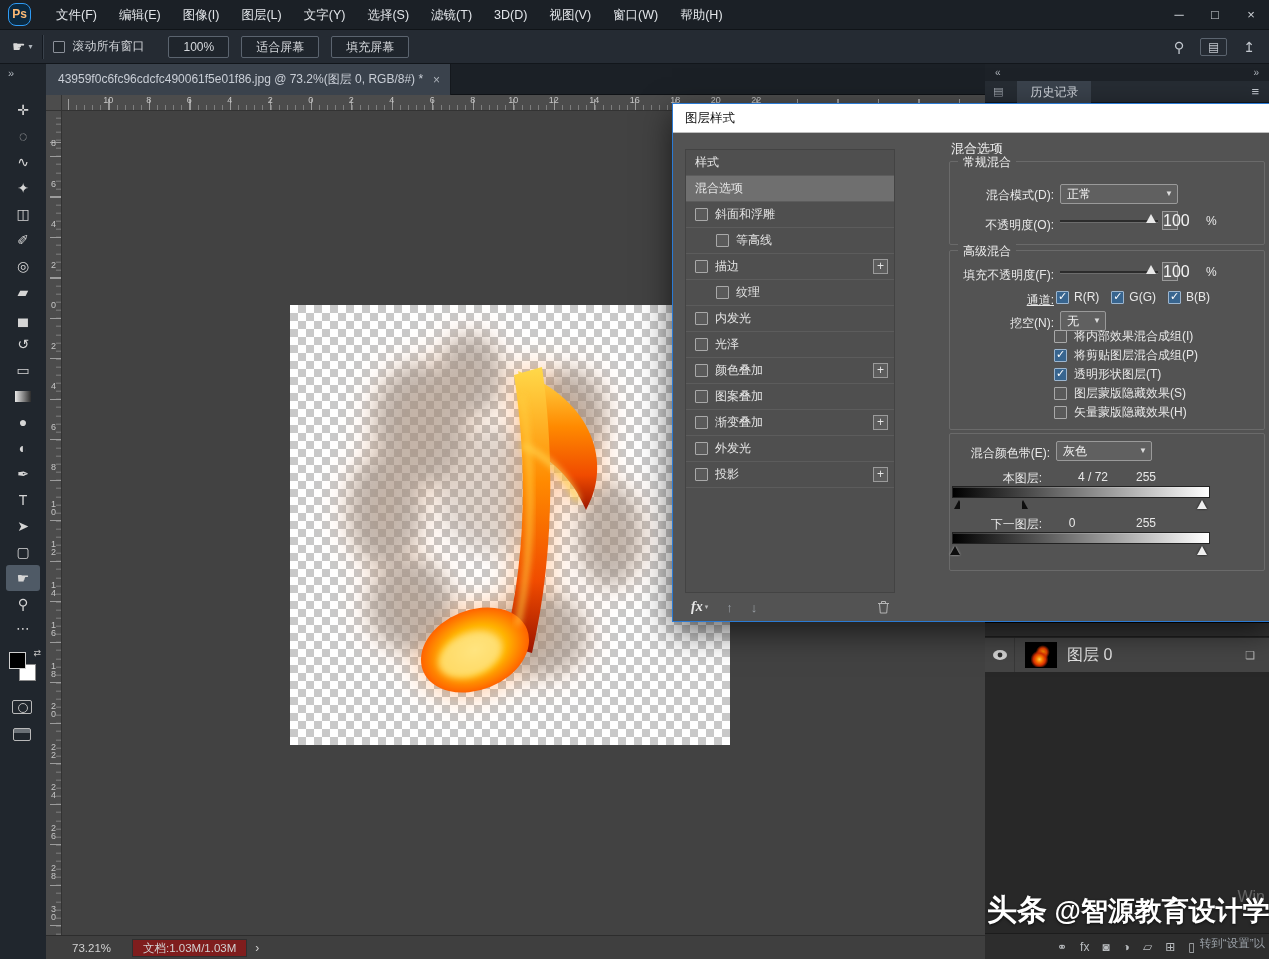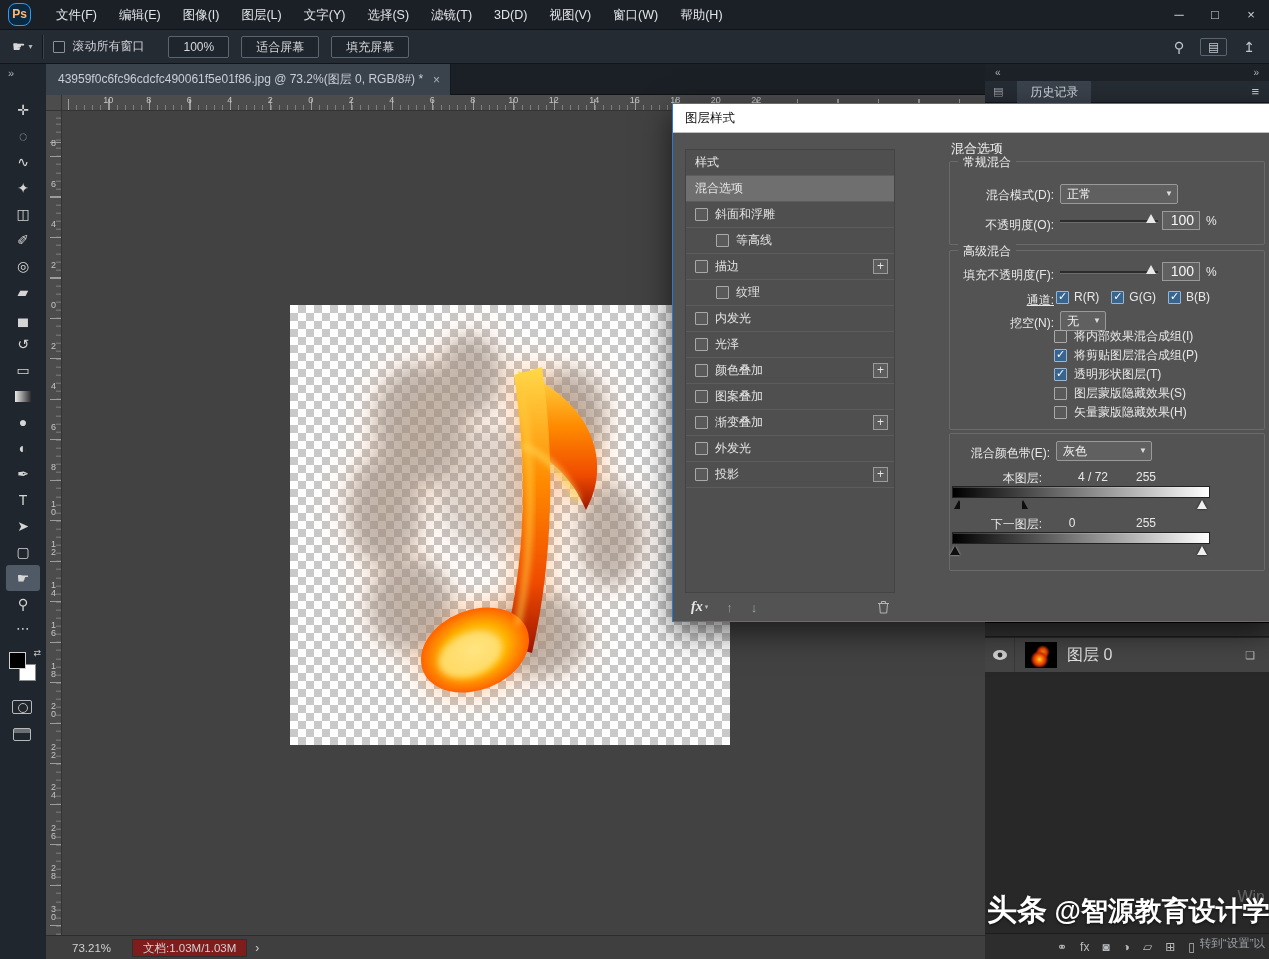--- a/index.html
+++ b/index.html
@@ -121,21 +121,21 @@
   .fx-caret { font-size:7px; margin-left:2px; color:#bdbdbd; }
   .fx-arrow { margin-left:18px; color:#9aa0a6; font-size:13px; }
   .fx-trash { margin-left:auto; margin-right:5px; }
 
   .dlg-heading { position:absolute; left:278px; top:36px; color:#f0f0f0; font-size:13px; }
   .grp { position:absolute; border:1px solid #6a6a6a; border-radius:2px; }
   .grp-legend { position:absolute; top:-8px; left:8px; background:#535353; padding:0 5px; font-size:12px; color:#ececec; }
   .lbl { position:absolute; font-size:12px; color:#e8e8e8; text-align:right; }
   .ctl-select { position:absolute; height:20px; background:#606060; border:1px solid #9a9a9a; border-radius:2px; color:#f2f2f2; font-size:12px; line-height:18px; padding:0 16px 0 6px; white-space:nowrap; }
   .sel-caret { position:absolute; right:4px; top:0; line-height:18px; font-size:8px; color:#ddd; }
-  .valbox { position:absolute; width:38px; height:19px; background:#606060; border:1px solid #9a9a9a; color:#f4f4f4; font-size:14px; line-height:17px; text-align:right; padding-right:5px; }
+  .valbox { position:absolute; width:16px; height:19px; background:#606060; border:1px solid #9a9a9a; color:#f4f4f4; font-size:16px; line-height:17px; text-align:right; }
   .pct { position:absolute; font-size:12px; color:#e8e8e8; }
   .slider { position:absolute; width:98px; height:20px; }
   .sl-track { position:absolute; left:0; right:0; top:10px; height:2px; background:#2c2c2c; box-shadow:0 1px 0 rgba(255,255,255,.15); }
   .sl-thumb { position:absolute; top:4px; width:0; height:0; border-left:5px solid transparent; border-right:5px solid transparent; border-bottom:9px solid #e9e9e9; }
   .chan-list { position:absolute; left:106px; top:39px; display:flex; gap:12px; }
   .chan-item { display:flex; align-items:center; font-size:12px; color:#e8e8e8; }
   .chan-item .cb { margin-right:5px; }
   .checked .cb { background:#38658f; border-color:#9db6cf; }
   .tick { display:none; position:absolute; left:1px; top:-2px; color:#fff; font-size:11px; }
   .checked .tick { display:block; }

